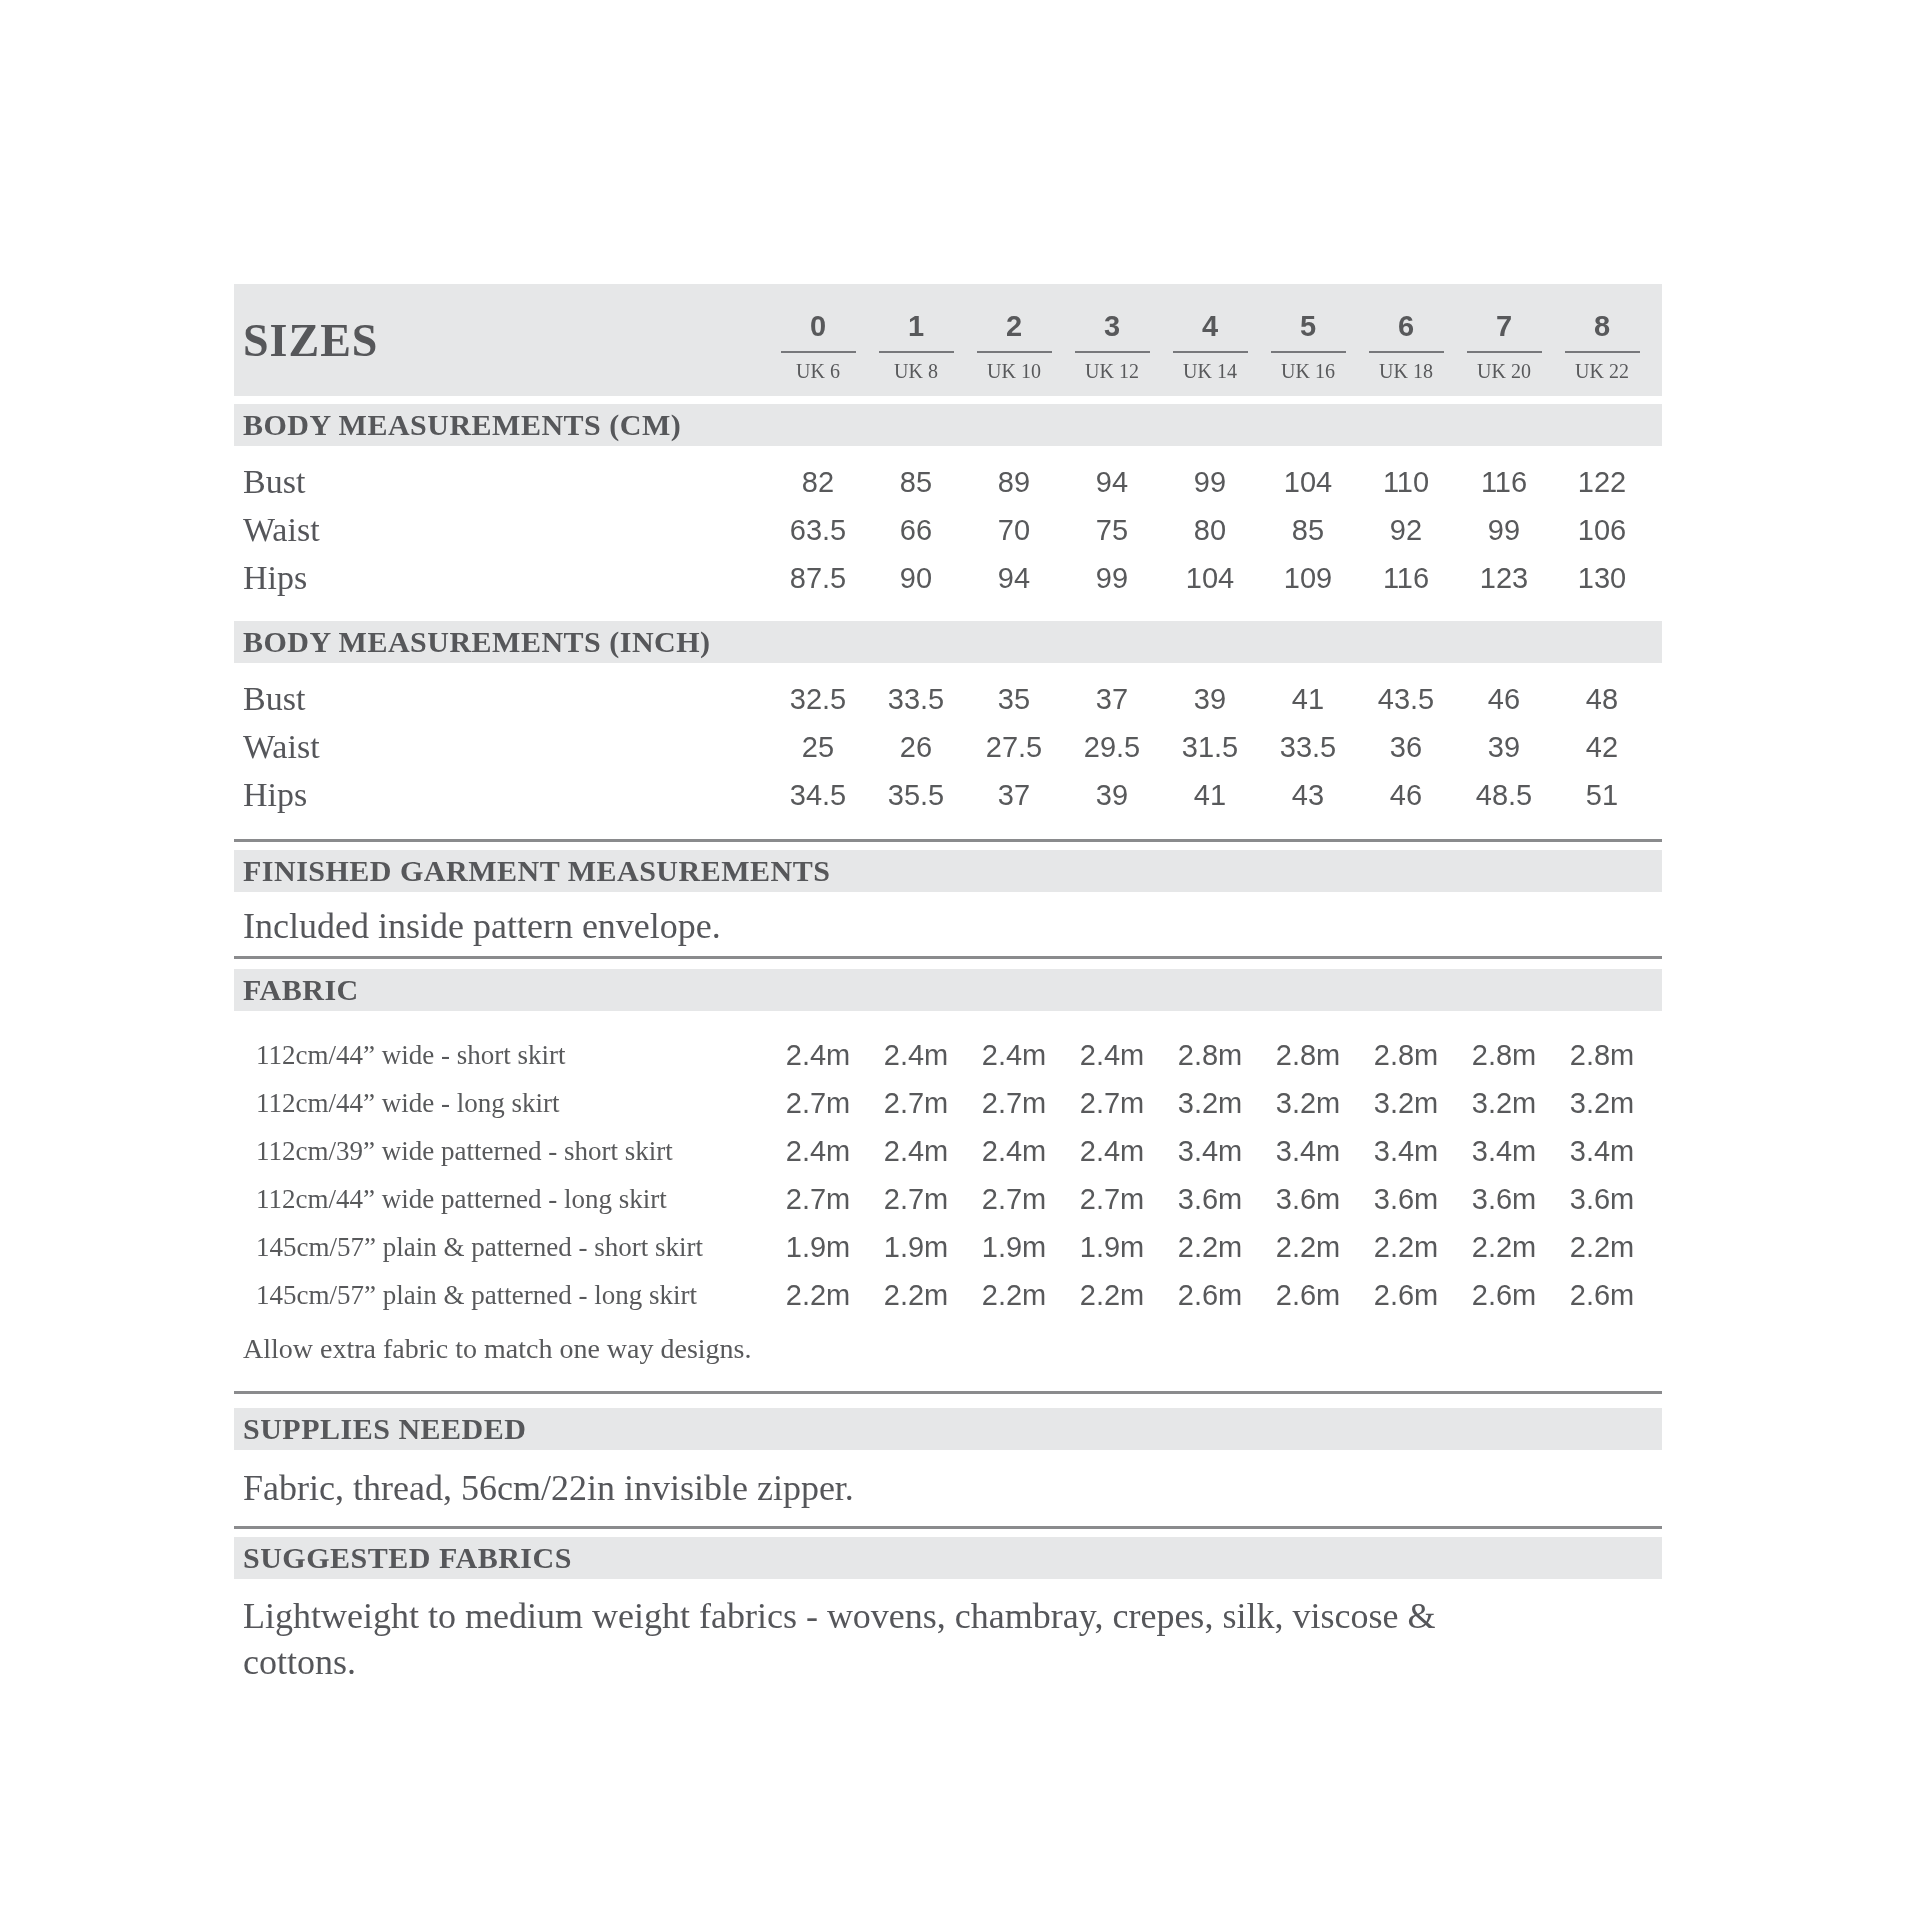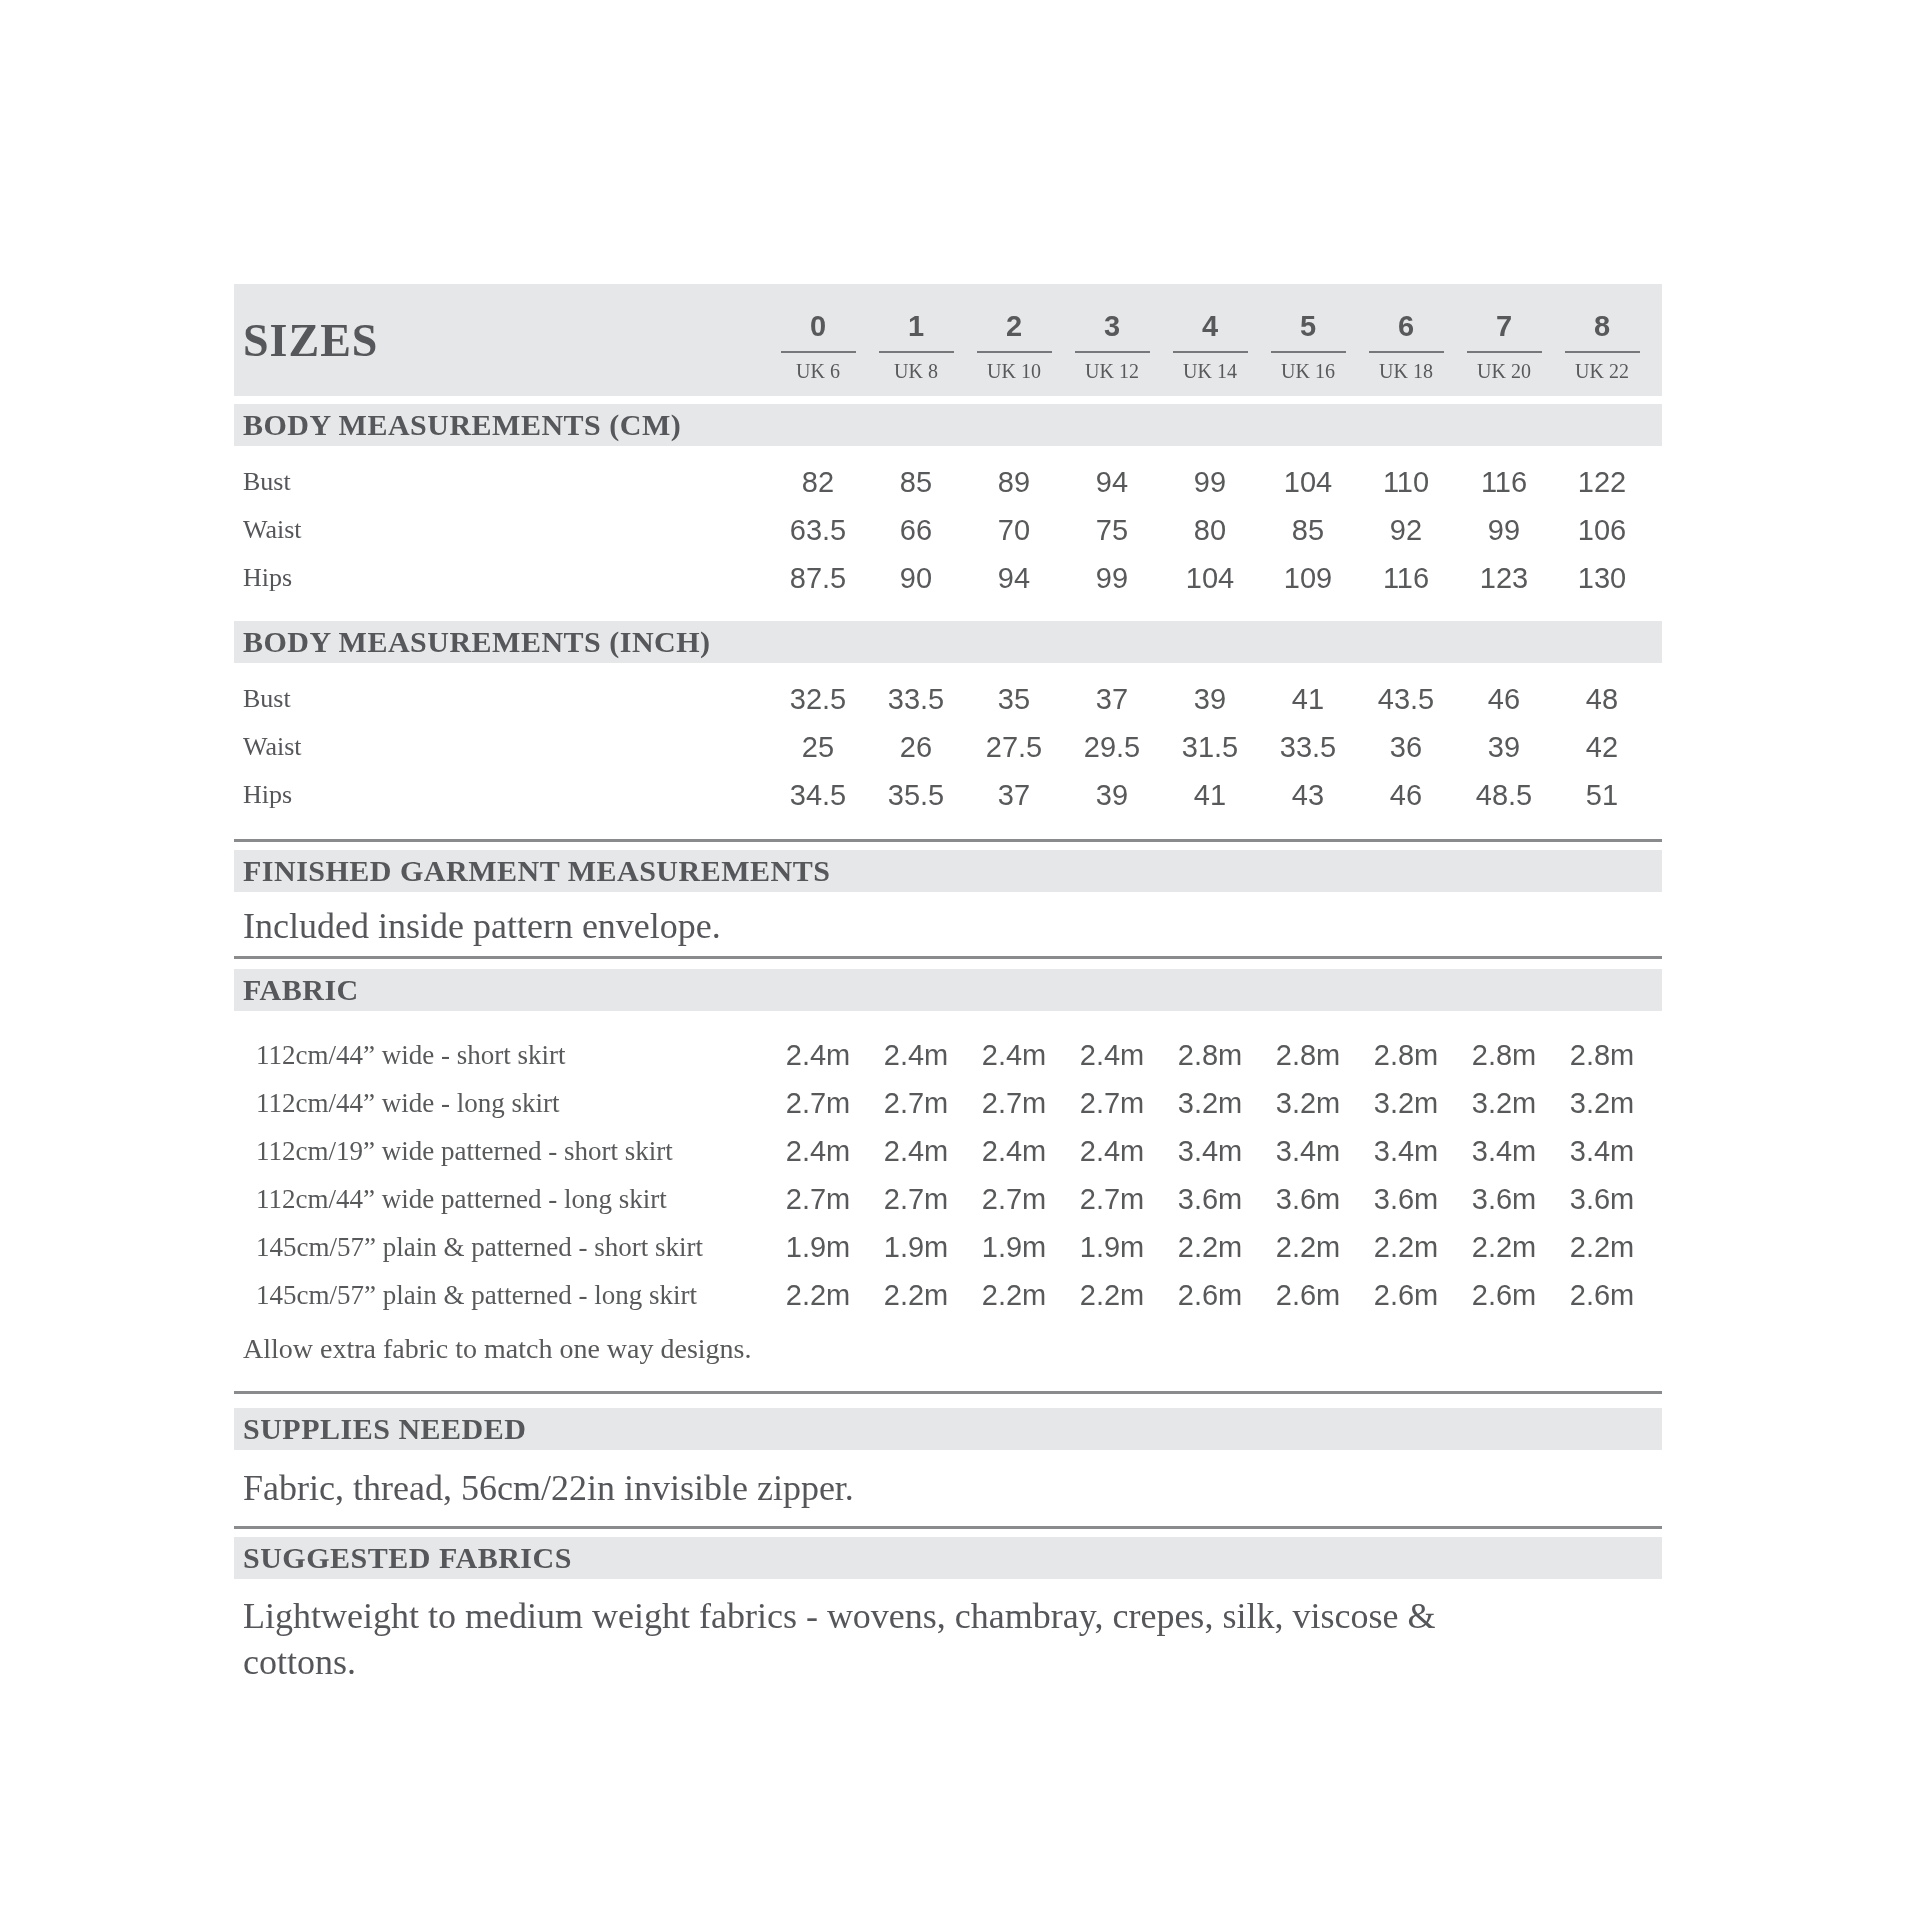--- a/index.html
+++ b/index.html
@@ -18,21 +18,21 @@
   .size-rule{width:75px;height:2px;background:#77787b;margin:10px 0 8px;}
   .size-uk{font-size:20px;color:#58595b;line-height:1;}
 
   
   .section-band{height:42px;display:flex;align-items:center;padding-left:9px;
                 font-size:30px;font-weight:700;letter-spacing:0.5px;color:#56575a;}
 
   
   .m-table{padding:12px 0 10px;}
   .m-row{display:grid;grid-template-columns:535px repeat(9,98px);height:48px;align-items:center;}
-  .row-label{font-size:26px;color:#55565a;padding-left:9px;}
+  .row-label{font-size:34px;color:#55565a;padding-left:9px;}
   .fabric-label{font-size:27px;color:#58595b;padding-left:22px;}
   .cell{font-family:"Liberation Sans","DejaVu Sans",sans-serif;font-size:29px;font-weight:500;
         text-align:center;color:#58595b;}
 
   .rule{height:3px;background:#8a8b8d;}
   .body-text{font-size:36px;color:#55565a;padding-left:9px;line-height:44px;}
   .fabric-note{font-size:28px;color:#58595b;padding-left:9px;line-height:40px;}
   .wrap-text{max-width:1267px;line-height:46px;}
 
   .mt6{margin-top:8px}.mt8{margin-top:8px}.mt9{margin-top:9px}.mt10{margin-top:10px}
@@ -208,21 +208,21 @@
         <div class="cell">2.7m</div>
         <div class="cell">2.7m</div>
         <div class="cell">2.7m</div>
         <div class="cell">3.2m</div>
         <div class="cell">3.2m</div>
         <div class="cell">3.2m</div>
         <div class="cell">3.2m</div>
         <div class="cell">3.2m</div>
       </div>
       <div class="m-row">
-        <div class="row-label fabric-label">112cm/19” wide patterned - short skirt</div>
+        <div class="row-label fabric-label">112cm/39” wide patterned - short skirt</div>
         <div class="cell">2.4m</div>
         <div class="cell">2.4m</div>
         <div class="cell">2.4m</div>
         <div class="cell">2.4m</div>
         <div class="cell">3.4m</div>
         <div class="cell">3.4m</div>
         <div class="cell">3.4m</div>
         <div class="cell">3.4m</div>
         <div class="cell">3.4m</div>
       </div>

